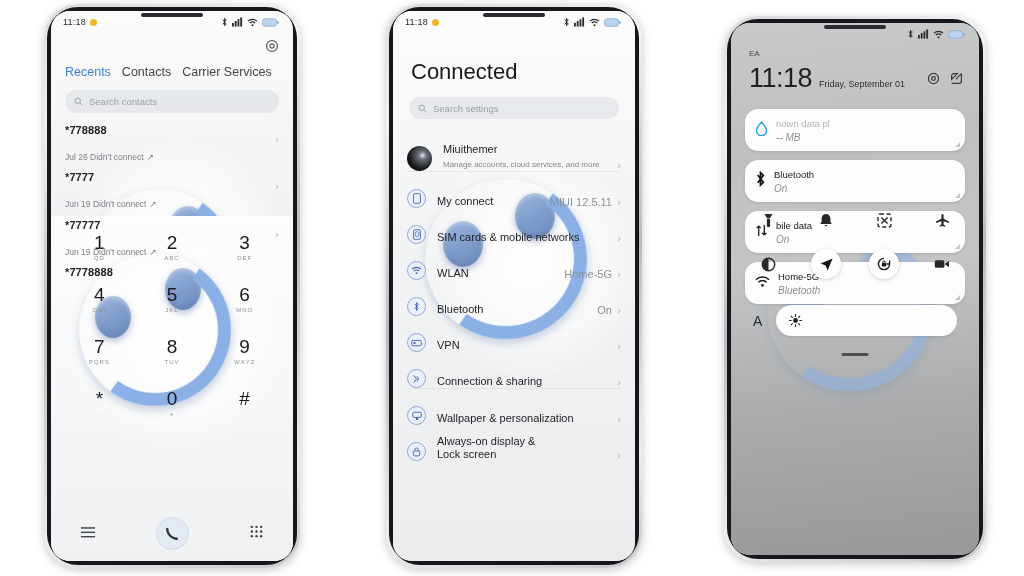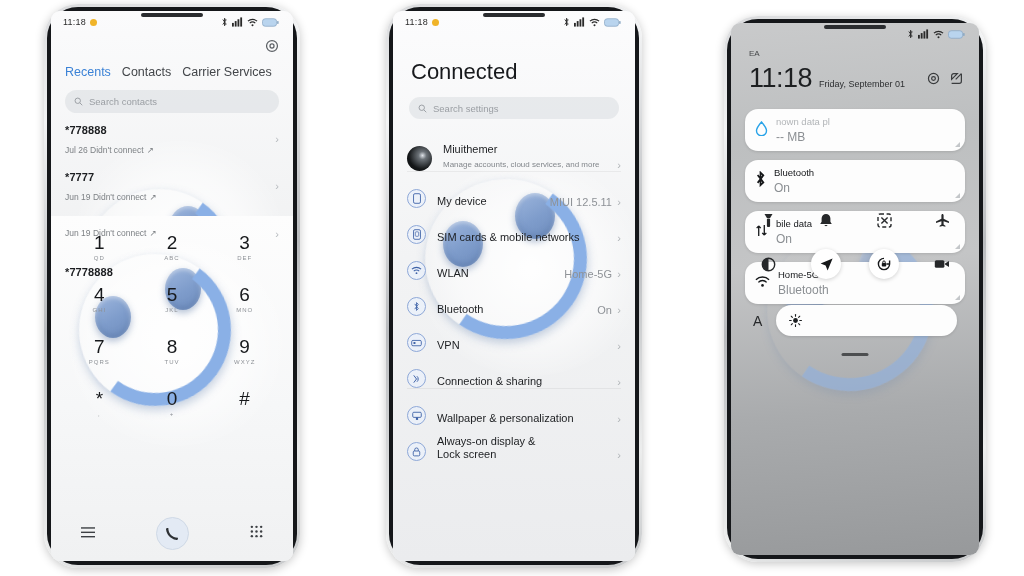--- a/index.html
+++ b/index.html
@@ -21,21 +21,21 @@
   }
   .bezel {
     width: 100%; height: 100%;
     border-radius: 31px;
     background: #15171a;
     padding: 4px;
   }
   .screen {
     position: relative;
     width: 100%; height: 100%;
-    border-radius: 9px;
+    border-radius: 19px;
     overflow: hidden;
     background: #f4f5f6;
   }
   .notchbar {
     position: absolute; top: 2px; left: 50%;
     transform: translateX(-50%);
     width: 62px; height: 4px; border-radius: 3px;
     background: #2a2c2f;
     z-index: 40;
   }
@@ -94,21 +94,21 @@
     position: absolute; top: 79px; left: 14px; right: 14px; height: 23px;
     background: rgba(226,228,231,.78);
     border-radius: 12px;
     display: flex; align-items: center; gap: 6px;
     padding: 0 9px; z-index: 20;
   }
   .searchbar .ph { font-size: 9.5px; color: #9a9ea3; }
   .calllist { position: absolute; top: 108px; left: 0; right: 0; height: 95px; z-index: 20; overflow: hidden; }
   .callrow { position: relative; height: 47px; padding: 5px 14px 0 14px; }
   .callrow .num { font-size: 11px; font-weight: bold; color: #1c1e21; letter-spacing: .1px; }
-  .callrow .meta { font-size: 8.5px; color: #7d8185; margin-top: 9px; display: flex; align-items: center; gap: 3px; }
+  .callrow .meta { font-size: 8.5px; color: #7d8185; margin-top: 16px; display: flex; align-items: center; gap: 3px; }
   .chev { position: absolute; right: 14px; top: 14px; color: #b6babe; font-size: 11px; }
   .callrow.clipped { height: 18px; overflow: hidden; }
 
   .dialpad {
     position: absolute; left: 0; right: 0; top: 205px; bottom: 0;
     background: linear-gradient(180deg,#fdfdfd 0%,#f6f7f8 55%,#f0f1f2 100%);
     z-index: 15;
   }
   .keys {
     position: absolute; top: 16px; left: 12px; right: 12px;
@@ -172,21 +172,21 @@
   .tiles {
     position: absolute; top: 86px; left: 14px; right: 14px; z-index: 25;
     display: grid; grid-template-columns: 1fr; gap: 9px;
   }
   .tile {
     height: 42px; background: #fdfdfd; border-radius: 13px;
     display: flex; align-items: center; padding: 0 10px; gap: 8px;
     position: relative; box-shadow: 0 1px 3px rgba(0,0,0,.12);
   }
   .tile .tt { font-size: 9.5px; color: #15171a; line-height: 11px; }
-  .tile .ts { font-size: 12px; color: #8b8f93; margin-top: 3px; }
+  .tile .ts { font-size: 10px; color: #8b8f93; margin-top: 3px; font-style: italic; }
   .tile .corner {
     position: absolute; right: 5px; bottom: 4px;
     width: 0; height: 0;
     border-left: 5px solid transparent;
     border-bottom: 5px solid #c4c7ca;
   }
   .togglerow {
     position: absolute; left: 22px; right: 22px; z-index: 25;
     display: flex; align-items: center; justify-content: space-between;
   }
@@ -301,20 +301,21 @@
             <div class="meta">
               <span>Jun 19 Didn't connect</span>
               <span>↗</span>
             </div>
             <span class="chev">›</span>
           </div>
         </div>
 
         <div style="position:absolute; top:203px; left:0; right:0; z-index:20;">
           <div class="callrow">
+            <div class="num">*77777</div>
             <div class="meta">
               <span>Jun 19 Didn't connect</span>
               <span>↗</span>
             </div>
             <span class="chev">›</span>
           </div>
           <div class="callrow clipped">
             <div class="num">*7778888</div>
           </div>
         </div>
@@ -481,21 +482,21 @@
             <span class="schev">›</span>
           </div>
           <div class="divider"></div>
 
           <div class="srow">
             <span class="sicon">
               <svg width="8" height="11" viewBox="0 0 9 12">
                   <rect x="0.6" y="0.6" width="7.8" height="10.8" rx="1.6" fill="none" stroke="#3f63a8" stroke-width="1"></rect>
                 </svg>
             </span>
-            <span class="stext">My device</span>
+            <span class="stext">My connect</span>
             <span class="sval">MIUI 12.5.11</span>
             <span class="schev">›</span>
           </div>
 
           <div class="srow">
             <span class="sicon">
               <svg width="8" height="11" viewBox="0 0 9 12">
                   <rect x="0.6" y="0.6" width="7.8" height="10.8" rx="1.6" fill="none" stroke="#3f63a8" stroke-width="1"></rect>
                   <rect x="2.6" y="3" width="3.8" height="5" rx="0.8" fill="none" stroke="#3f63a8" stroke-width="0.8"></rect>
                 </svg>

